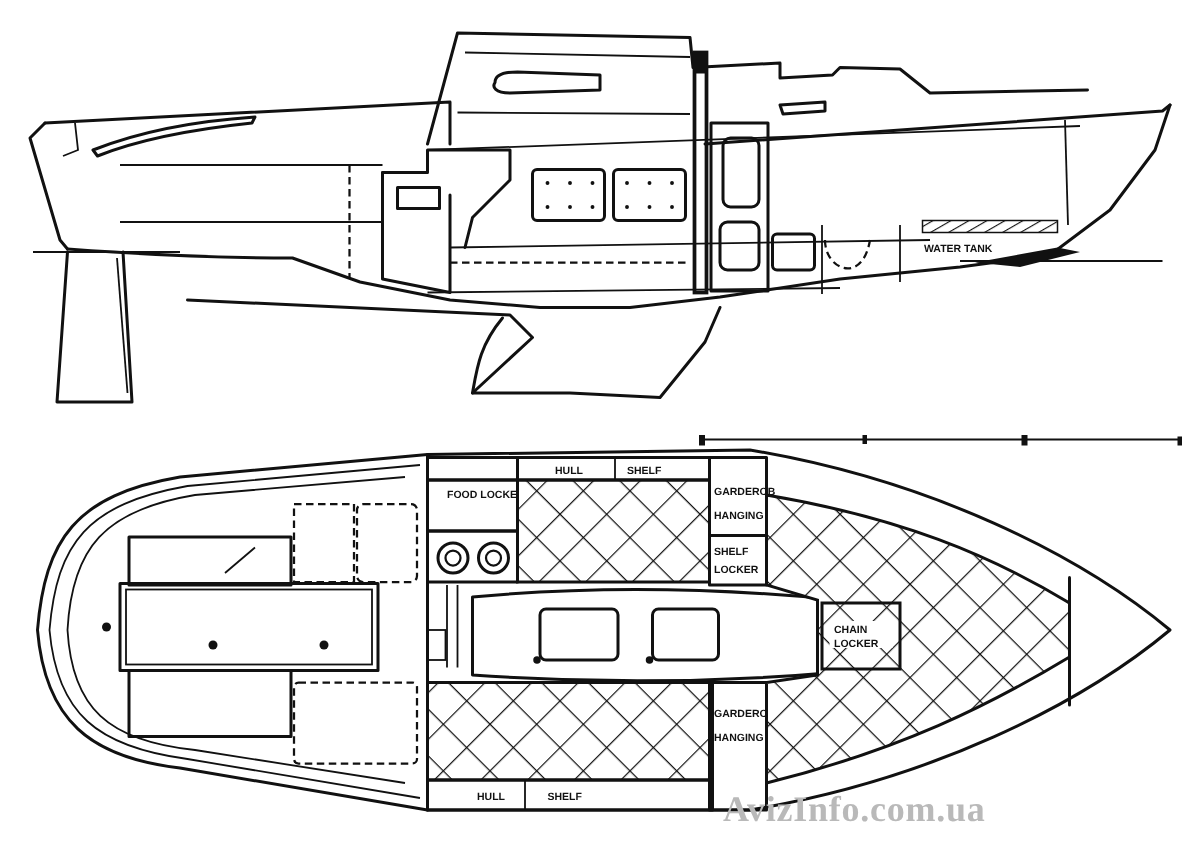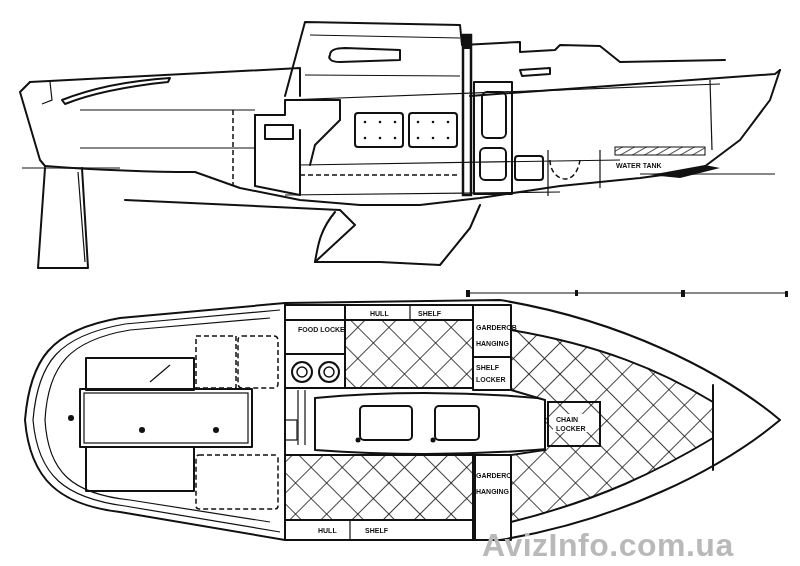--- a/index.html
+++ b/index.html
@@ -2,21 +2,21 @@
 <html><head>
 <meta charset="utf-8">
 <style>
   html,body{margin:0;padding:0;background:#ffffff;}
   body{width:800px;height:566px;overflow:hidden;position:relative;font-family:"Liberation Sans",sans-serif;}
   svg{position:absolute;left:0;top:0;}
   .ln{fill:none;stroke:#111;stroke-width:2;stroke-linejoin:round;stroke-linecap:round;}
   .th{fill:none;stroke:#111;stroke-width:1.2;}
   .dash{fill:none;stroke:#111;stroke-width:1.5;stroke-dasharray:5 3;}
   .lbl{font-family:"Liberation Sans",sans-serif;font-size:7px;font-weight:bold;fill:#111;}
-  .wm{position:absolute;left:482px;top:527px;font-family:Liberation Sans, sans-serif;font-weight:bold;font-size:32px;color:#b9b9b9;letter-spacing:0.5px;}
+  .wm{position:absolute;left:482px;top:527px;font-family:Liberation Serif, serif;font-weight:bold;font-size:24px;color:#b9b9b9;letter-spacing:0.5px;}
 </style>
 </head>
 <body>
 
 <svg width="800" height="566" viewBox="0 0 800 566">
   <defs>
     <pattern id="xhatch" patternUnits="userSpaceOnUse" width="22" height="22" patternTransform="rotate(45)">
       <rect width="22" height="22" fill="#fff"></rect>
       <line x1="0" y1="0" x2="0" y2="22" stroke="#111" stroke-width="1.6"></line>
       <line x1="0" y1="0" x2="22" y2="0" stroke="#111" stroke-width="1.6"></line>

